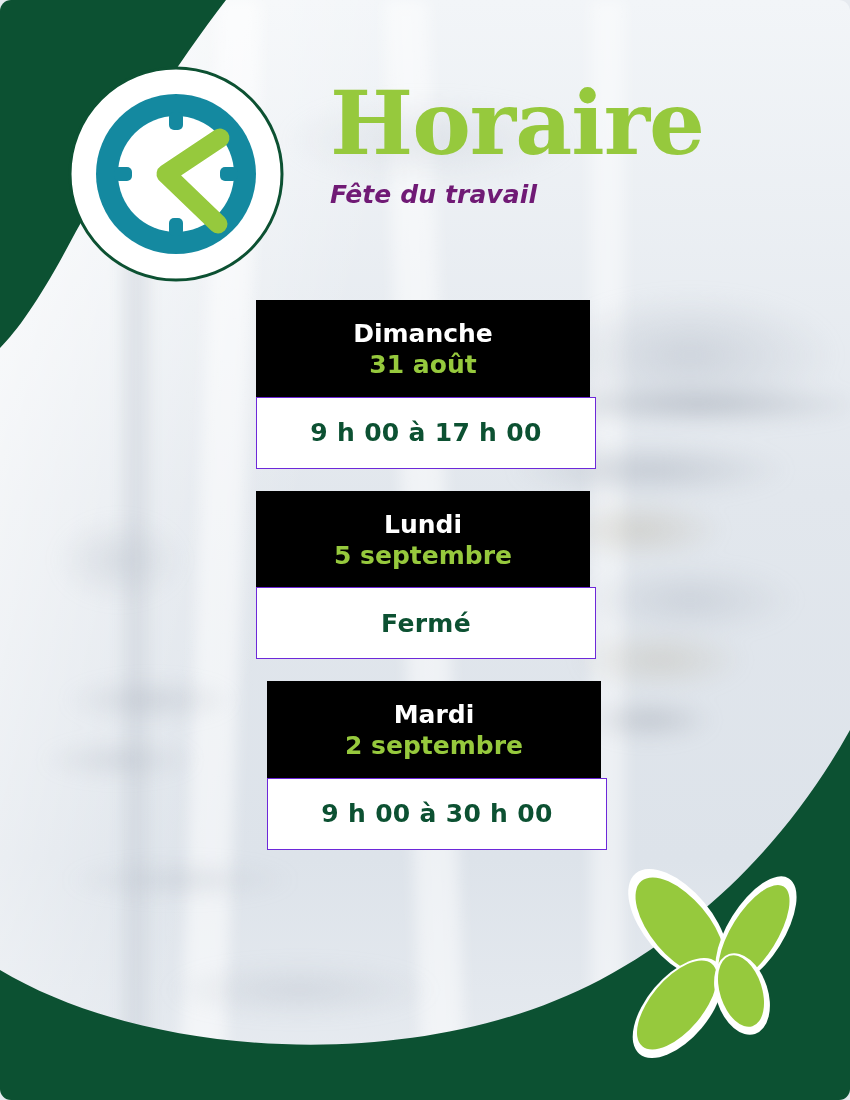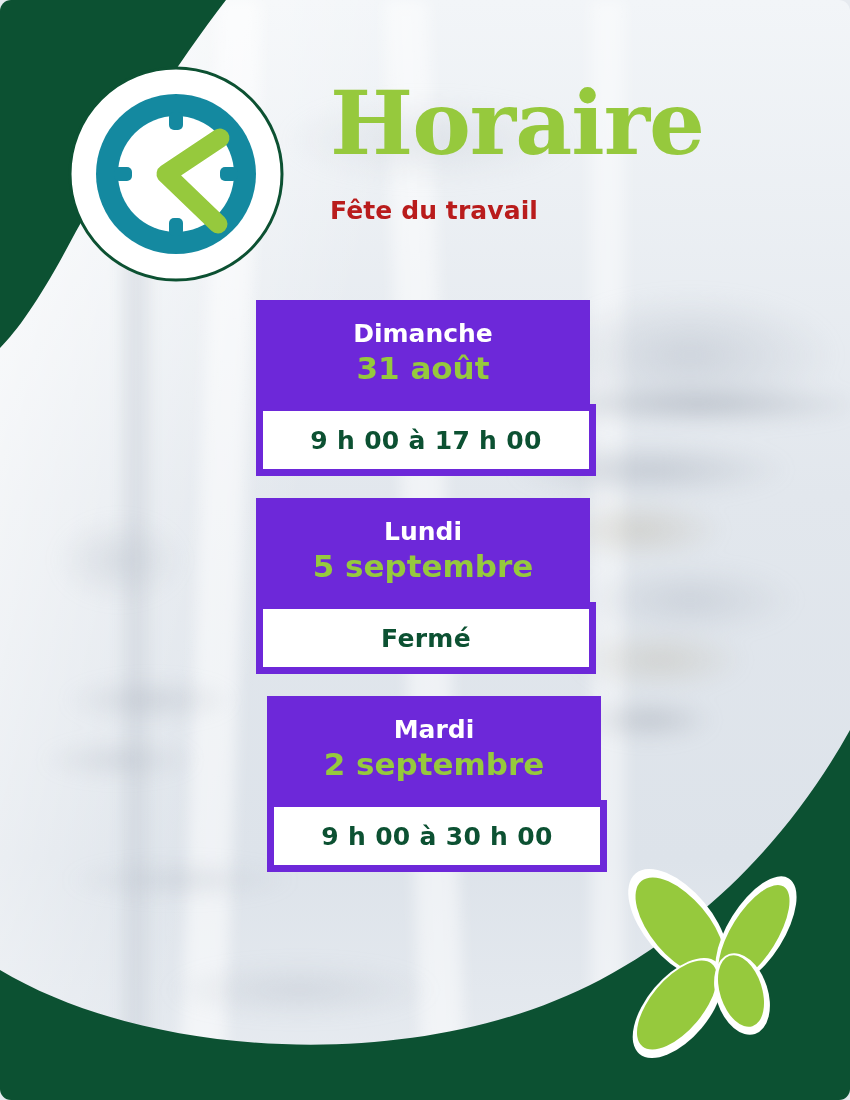--- a/index.html
+++ b/index.html
@@ -70,58 +70,59 @@
   }
   .title{
     font-family:"DejaVu Serif","Liberation Serif",serif;
     font-weight:700;
     font-size:88px;
     line-height:.95;
     letter-spacing:-1px;
     color:#96c93d;
   }
   .subtitle{
-    margin-top:30px;
-    font-family:"DejaVu Sans","Liberation Sans",sans-serif;
-    font-weight:700;
-    font-size:25px;
-    color:#b91c1c;
+    margin-top:14px;
+    font-family:"DejaVu Sans","Liberation Sans",sans-serif;
+    font-weight:700;
+    font-size:25px;
+    color:#701a75;
     letter-spacing:.1px;
+    font-style:italic;
   }
 
   
   .cards{
     position:absolute; left:256px; top:300px; width:340px;
   }
   .card{ margin-bottom:22px; position:relative; }
   .card:last-child{ margin-bottom:16px;padding-left:11px; }
 
   .card-head{
-    background:#6d28d9;
+    background:#000000;
     padding:18px 10px 16px;
     text-align:center;
     width:334px;
   }
   .card-day{
     font-family:"DejaVu Sans","Liberation Sans",sans-serif;
     font-weight:700;
     font-size:25px;
     color:#ffffff;
     line-height:1.25;
   }
   .card-date{
     font-family:"DejaVu Sans","Liberation Sans",sans-serif;
     font-weight:700;
-    font-size:31px;
+    font-size:25px;
     color:#96c93d;
     line-height:1.25;
   }
   .card-body{
     background:#ffffff;
-    border:7px solid #6d28d9;
+    border:1px solid #6d28d9;
     width:340px;
     height:72px;
     display:flex; align-items:center; justify-content:center;
     text-align:center;
   }
   .card-hours{
     font-family:"DejaVu Sans","Liberation Sans",sans-serif;
     font-weight:700;
     font-size:25px;
     color:#0c5132;

